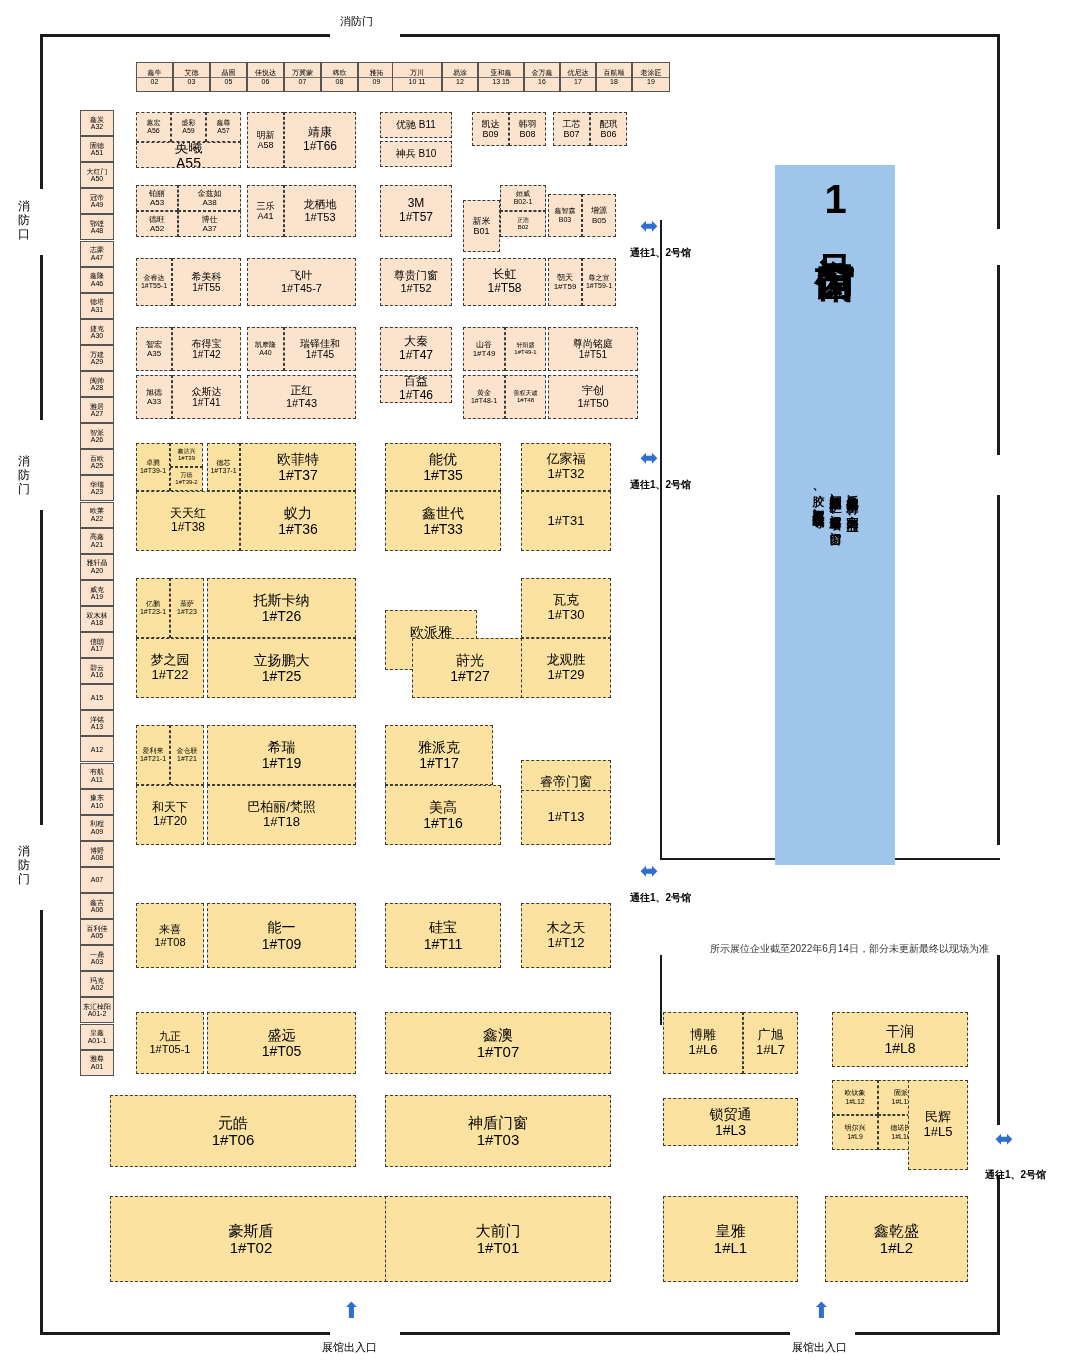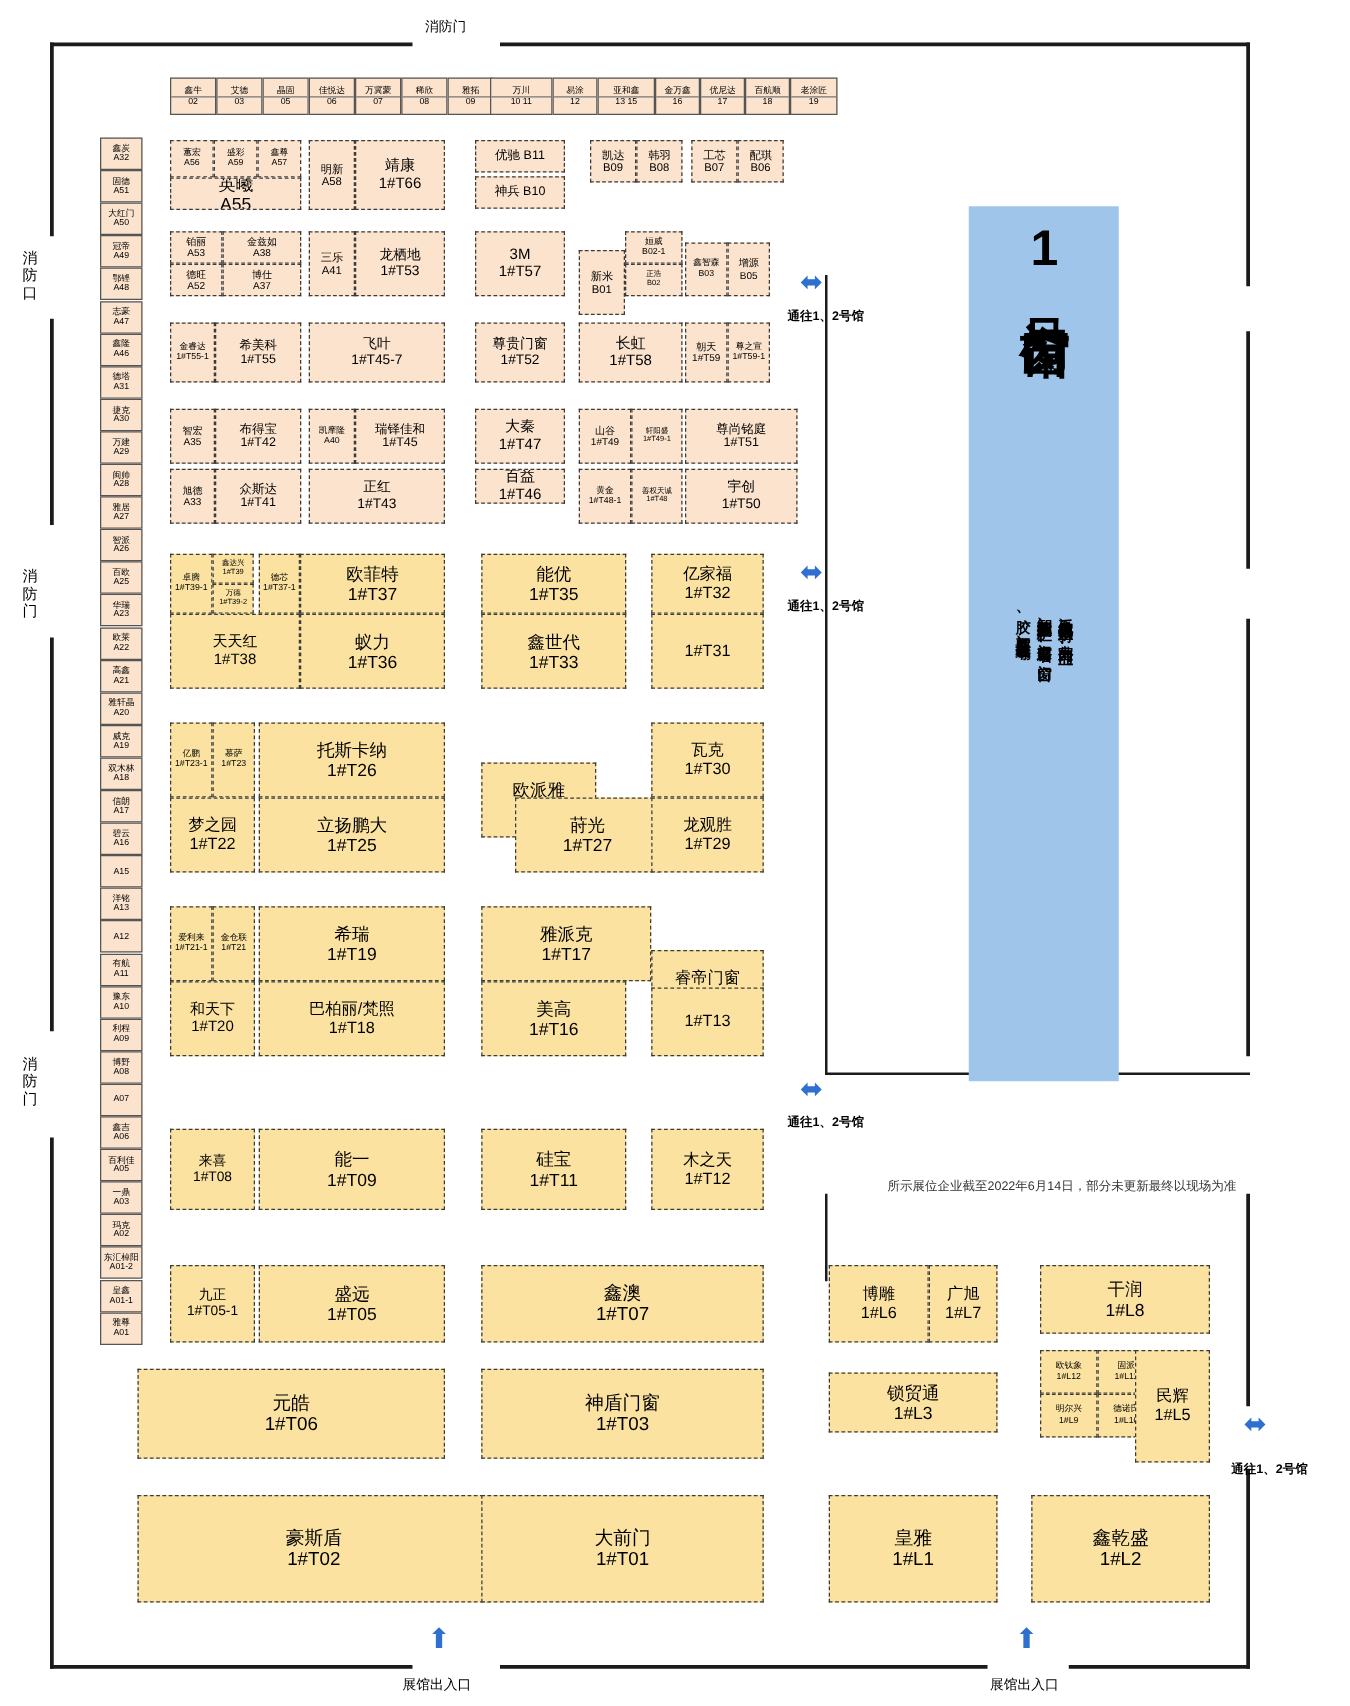--- a/index.html
+++ b/index.html
@@ -577,21 +577,21 @@
         <span class="n">1#T21-1</span>
       </div>
       <div class="booth y" style="left: 170px; top: 725px; width: 34px; height: 60px; font-size: 7px;">
         <span class="n">金仓联</span>
         <span class="n">1#T21</span>
       </div>
       <div class="booth y" style="left: 207px; top: 725px; width: 149px; height: 60px; font-size: 14px;">
         <span class="n">希瑞</span>
         <span class="n">1#T19</span>
       </div>
-      <div class="booth y" style="left: 385px; top: 725px; width: 136px; height: 60px; font-size: 14px;">
+      <div class="booth y" style="left: 385px; top: 725px; width: 108px; height: 60px; font-size: 14px;">
         <span class="n">雅派克</span>
         <span class="n">1#T17</span>
       </div>
       <div class="booth y" style="left: 521px; top: 760px; width: 90px; height: 60px; font-size: 13px;">
         <span class="n">睿帝门窗</span>
         <span class="n">1#T15</span>
       </div>
       <div class="booth y" style="left: 136px; top: 785px; width: 68px; height: 60px; font-size: 12px;">
         <span class="n">和天下</span>
         <span class="n">1#T20</span>

